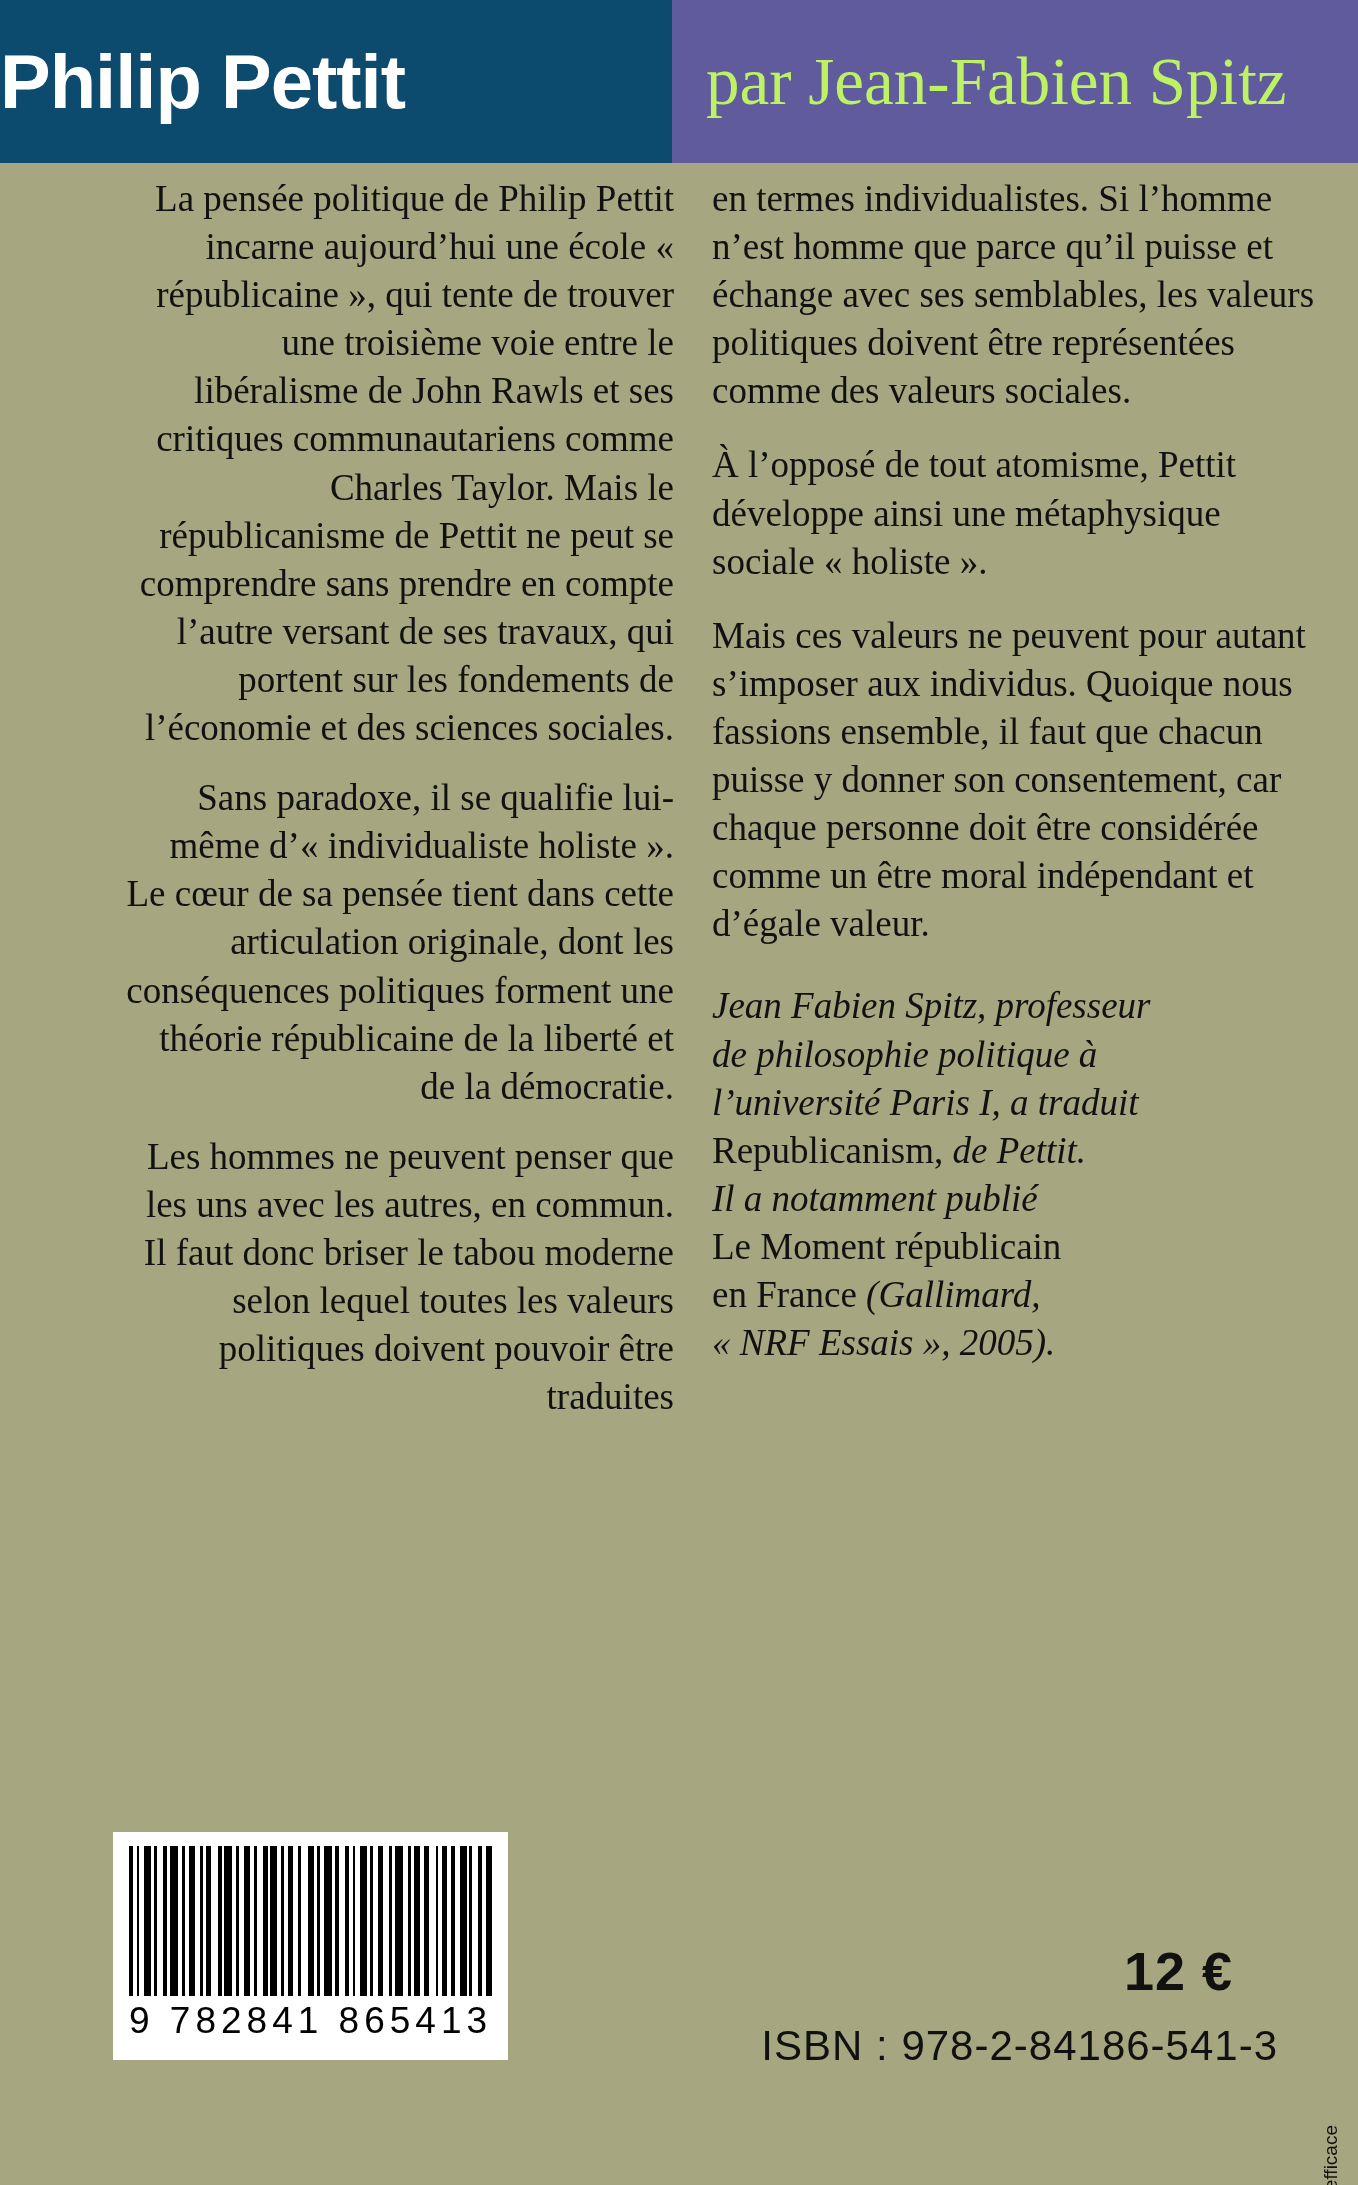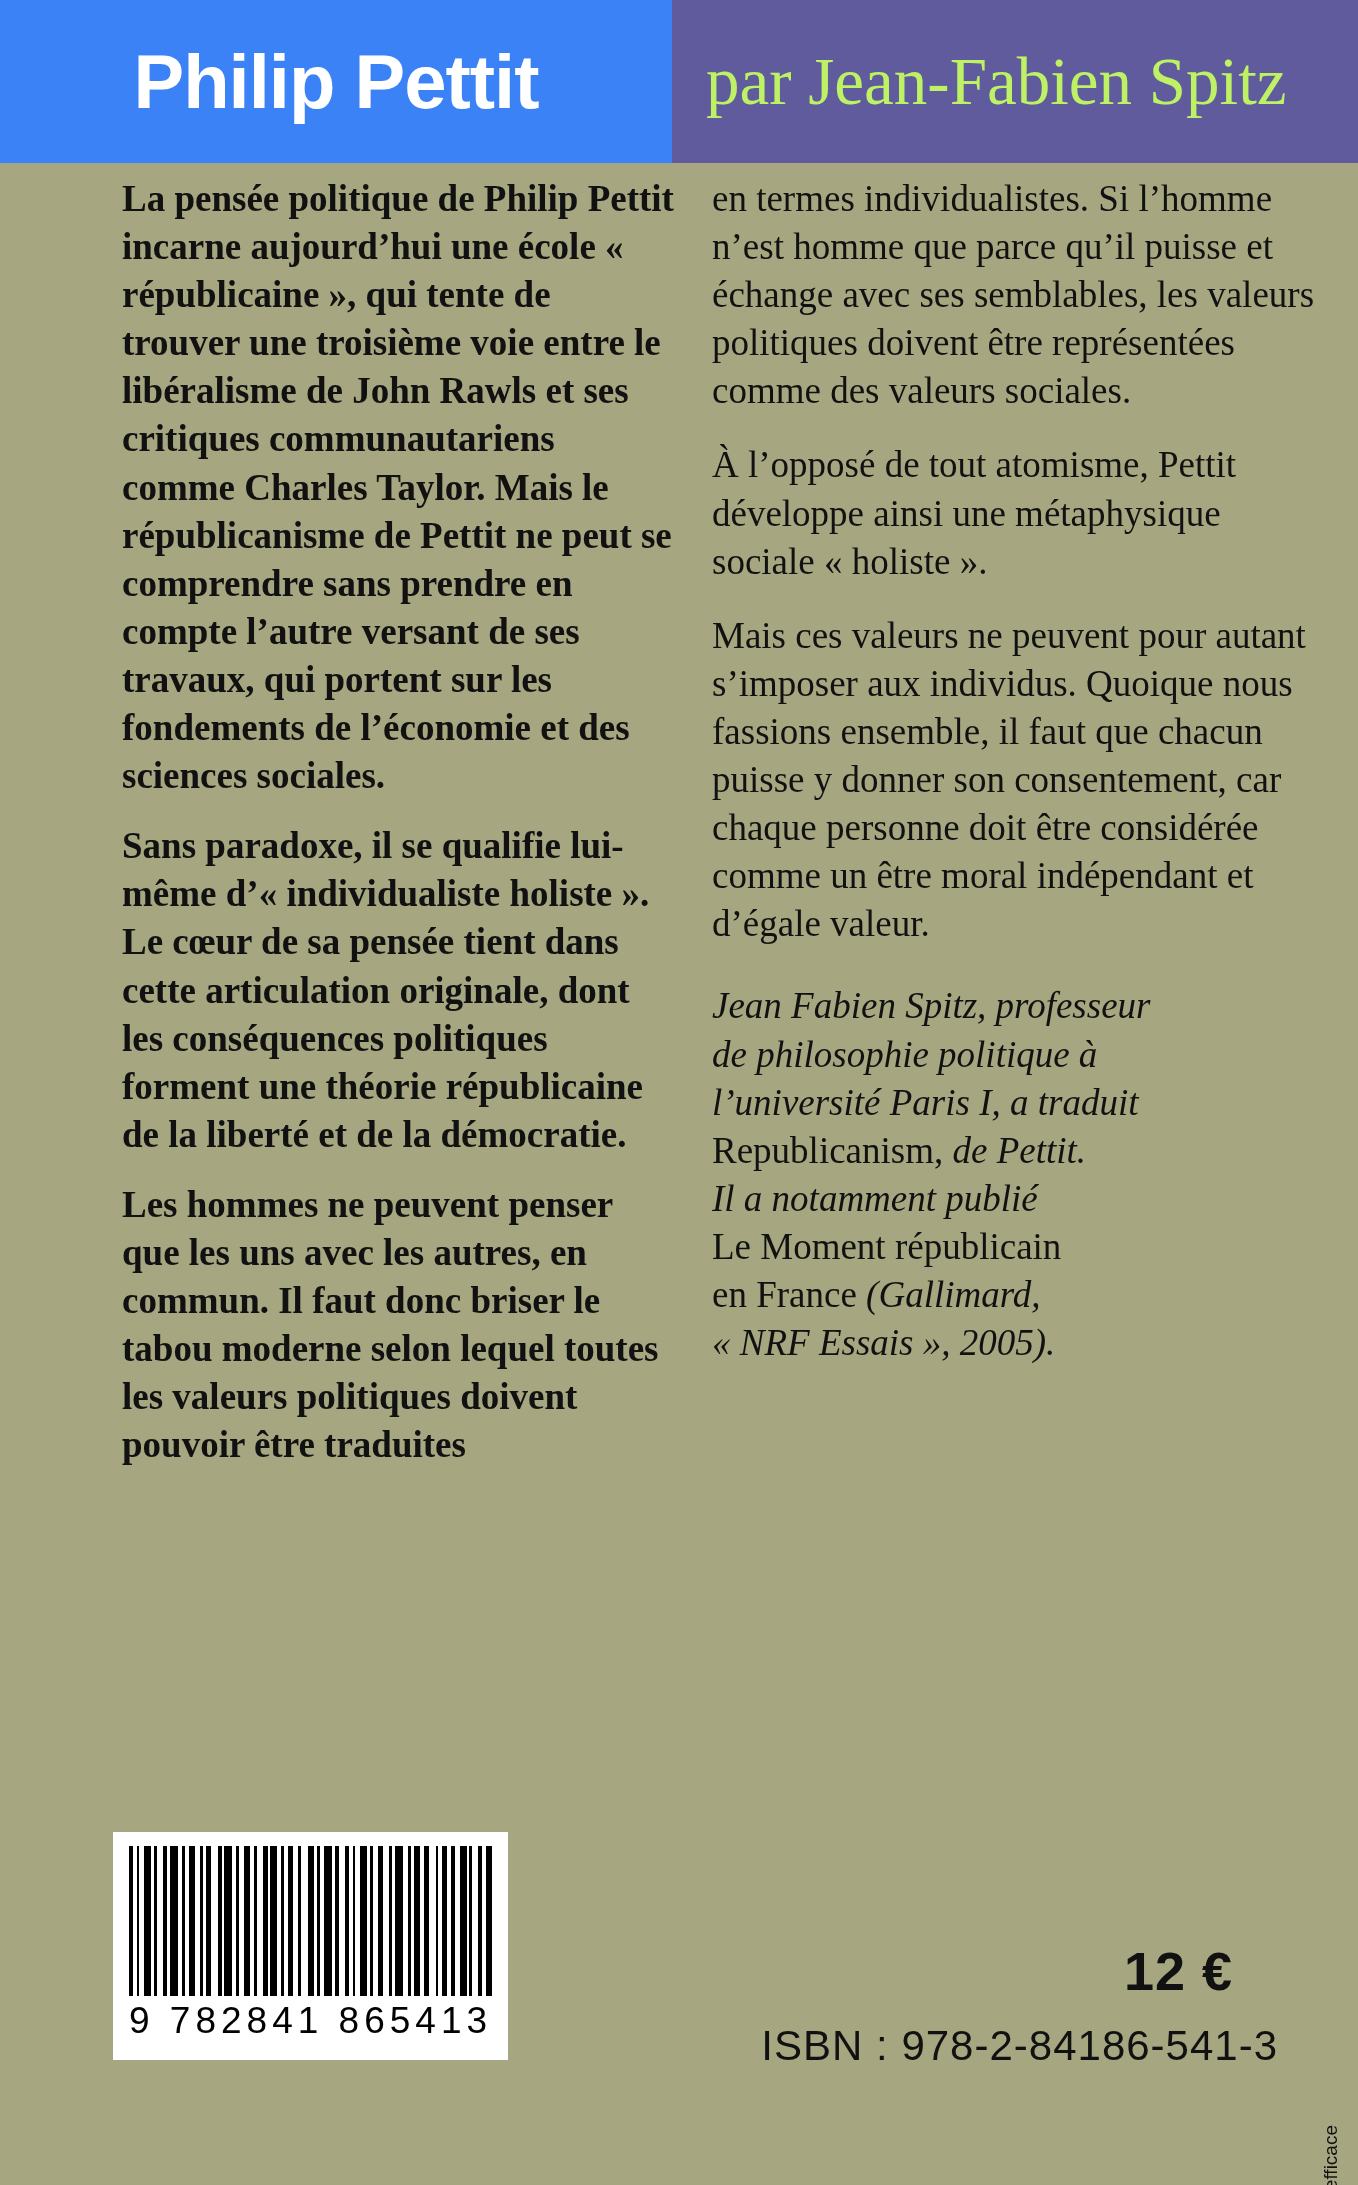--- a/index.html
+++ b/index.html
@@ -26,24 +26,24 @@
     position: absolute;
     top: 0;
     left: 0;
     width: 1358px;
     height: 163px;
     display: flex;
     align-items: stretch;
   }
   .header-left {
     width: 672px;
-    background: #3b82f6;
+    background: #0c4a6e;
     display: flex;
     align-items: center;
-    justify-content: center;
+    justify-content: flex-start;
   }
   .header-right {
     flex: 1;
     background: #5f5b9c;
     display: flex;
     align-items: center;
     padding-left: 34px;
     box-sizing: border-box;
   }
   .author-title {
@@ -73,22 +73,21 @@
     display: flex;
     box-sizing: border-box;
   }
   .col {
     box-sizing: border-box;
   }
   .col-left {
     width: 690px;
     padding-left: 122px;
     padding-right: 16px;
-    text-align: left;
-    font-weight: bold;
+    text-align: right;
   }
   .col-right {
     width: 668px;
     padding-left: 22px;
     padding-right: 40px;
     text-align: left;
   }
   .para {
     font-family: "Liberation Serif", serif;
     font-size: 37px;

